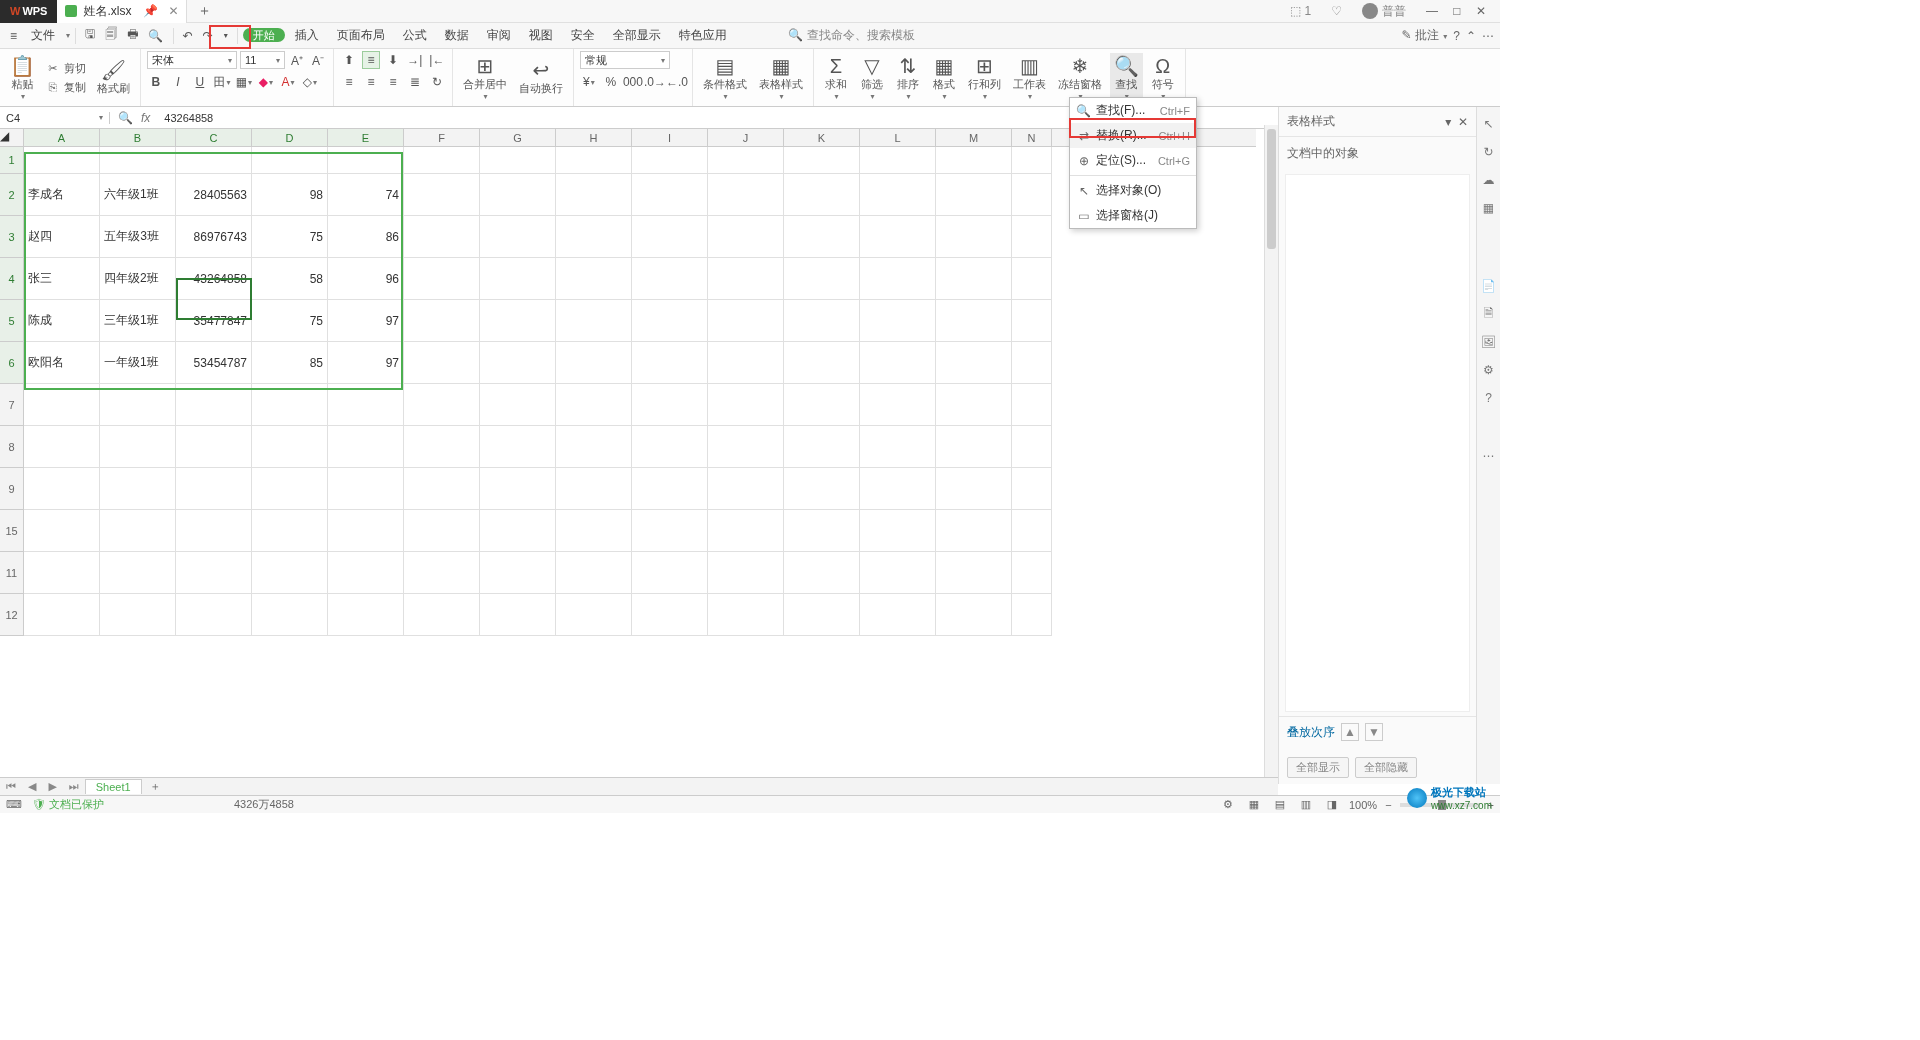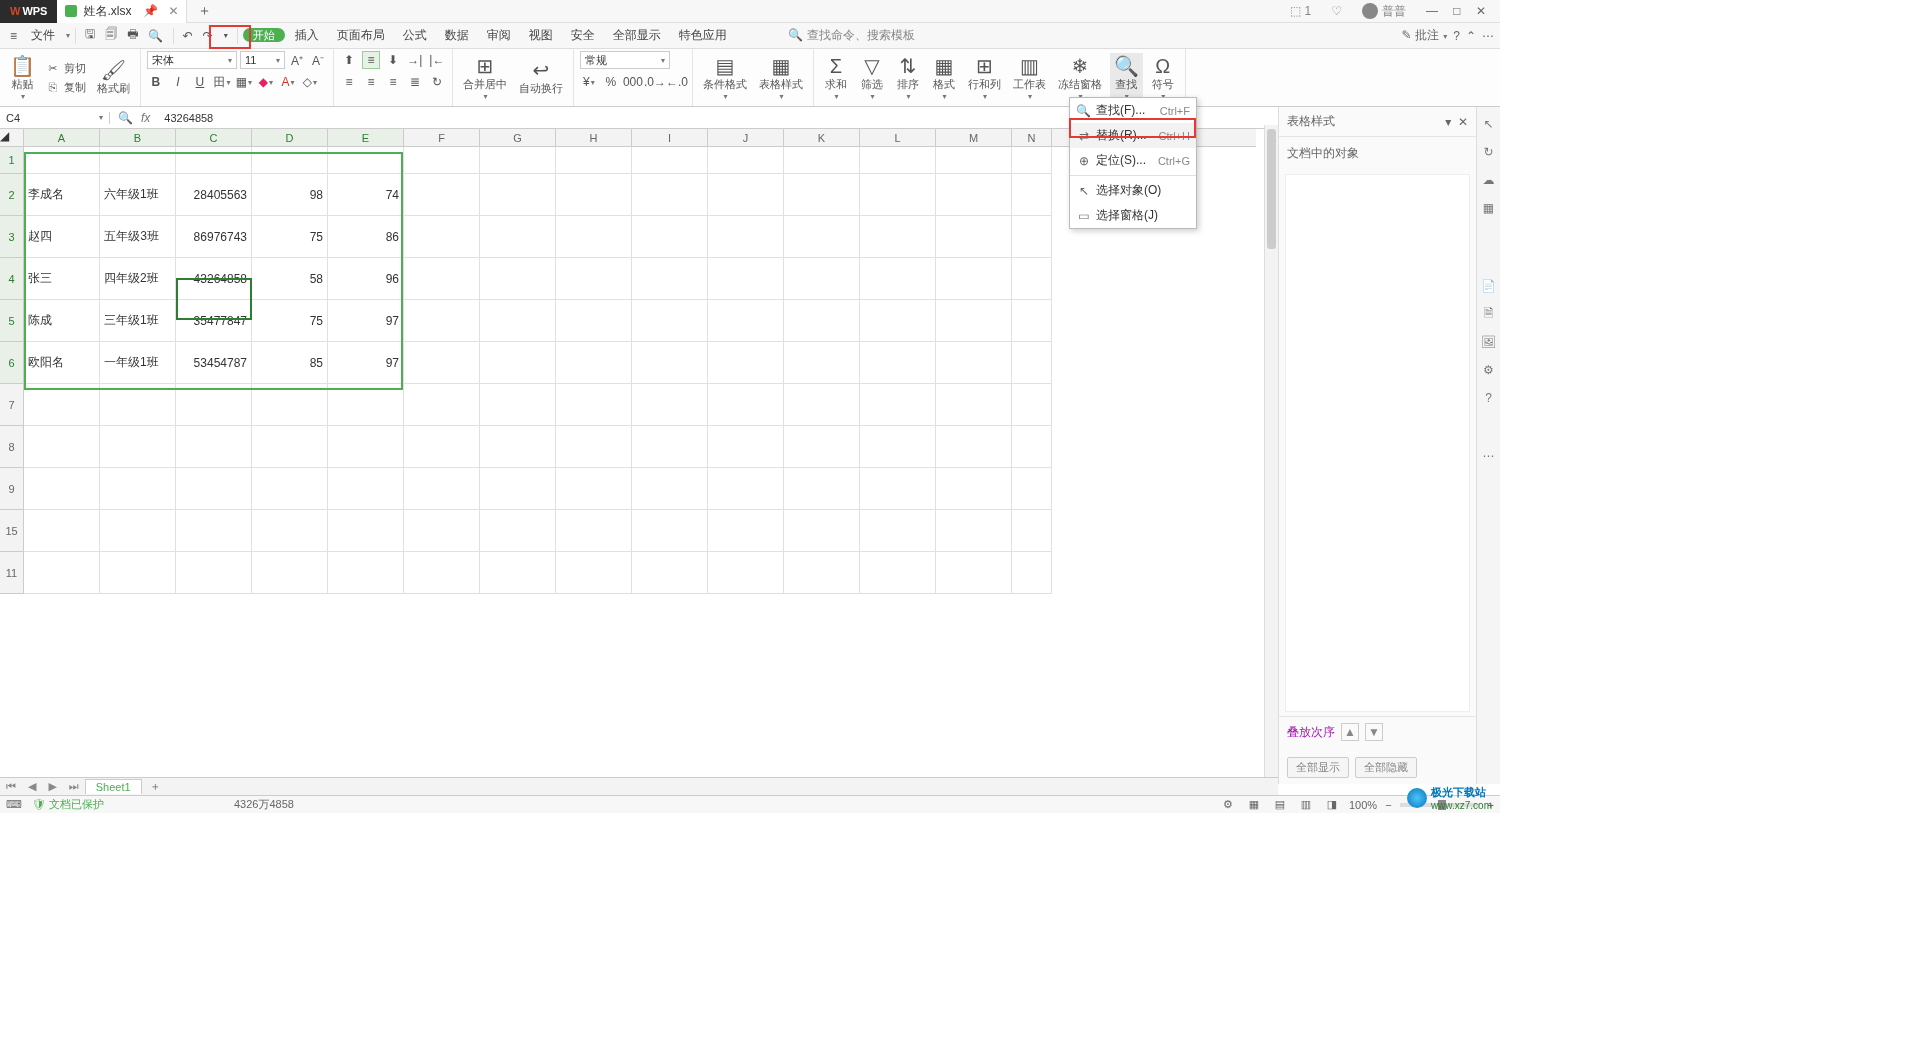--- a/index.html
+++ b/index.html
@@ -82,21 +82,21 @@
 .dropdown .dd-sep { height: 1px; background: #e0e0e0; margin: 2px 0; }
 .dropdown .dd-icon { width: 16px; text-align: center; color: #666; margin-right: 4px; }
 .dropdown .dd-short { margin-left: auto; color: #888; font-size: 11px; }
 
 
 .right-panel { position: absolute; right: 24px; top: 107px; width: 198px; bottom: 29px; border-left: 1px solid #ddd; background: #fafafa; display: flex; flex-direction: column; }
 .rp-head { padding: 6px 8px; border-bottom: 1px solid #e5e5e5; display: flex; justify-content: space-between; align-items: center; color: #666; }
 .rp-sub { padding: 8px 8px; color: #666; font-size: 12px; }
 .rp-body { flex: 1; background: #fff; margin: 4px 6px; border: 1px solid #eee; }
 .rp-foot { padding: 6px 8px; border-top: 1px solid #e5e5e5; display: flex; align-items: center; gap: 6px; flex-wrap: wrap; }
-.rp-foot .lbl { color: #a21caf; }
+.rp-foot .lbl { color: #0369a1; }
 .rp-foot .btn-sm { border: 1px solid #ccc; background: #f5f5f5; padding: 2px 8px; color: #888; border-radius: 2px; font-size: 11px; }
 .rp-foot .sqbtn { width: 18px; height: 18px; border: 1px solid #ccc; display: inline-flex; align-items: center; justify-content: center; color: #888; }
 
 
 .right-tools { position: absolute; right: 0; top: 107px; width: 24px; bottom: 29px; background: #f5f5f5; border-left: 1px solid #ddd; display: flex; flex-direction: column; gap: 10px; padding-top: 8px; align-items: center; color: #777; }
 .right-tools .rt { width: 18px; height: 18px; display: flex; align-items: center; justify-content: center; cursor: pointer; }
 
 
 .sheet-tabs { position: absolute; left: 0; right: 222px; bottom: 18px; height: 18px; background: #f3f3f3; border-top: 1px solid #ccc; display: flex; align-items: center; font-size: 11px; }
 .sheet-tabs .nav { padding: 0 6px; color: #888; }
@@ -552,20 +552,37 @@
           <div class="cell cF" style="height: 42px;"></div>
           <div class="cell cG" style="height: 42px;"></div>
           <div class="cell cH" style="height: 42px;"></div>
           <div class="cell cI" style="height: 42px;"></div>
           <div class="cell cJ" style="height: 42px;"></div>
           <div class="cell cK" style="height: 42px;"></div>
           <div class="cell cL" style="height: 42px;"></div>
           <div class="cell cM" style="height: 42px;"></div>
           <div class="cell cN" style="height: 42px;"></div>
         </div>
+        <div class="row">
+          <div class="row-h rowN" style="height: 42px;">12</div>
+          <div class="cell cA" style="height: 42px;"></div>
+          <div class="cell cB" style="height: 42px;"></div>
+          <div class="cell cC ralign" style="height: 42px;"></div>
+          <div class="cell cD ralign" style="height: 42px;"></div>
+          <div class="cell cE ralign" style="height: 42px;"></div>
+          <div class="cell cF" style="height: 42px;"></div>
+          <div class="cell cG" style="height: 42px;"></div>
+          <div class="cell cH" style="height: 42px;"></div>
+          <div class="cell cI" style="height: 42px;"></div>
+          <div class="cell cJ" style="height: 42px;"></div>
+          <div class="cell cK" style="height: 42px;"></div>
+          <div class="cell cL" style="height: 42px;"></div>
+          <div class="cell cM" style="height: 42px;"></div>
+          <div class="cell cN" style="height: 42px;"></div>
+        </div>
       </div>
   </div>
 </div>
 
 <div class="sel-border" style="left:24px; top:152px; width:379px; height:238px;"></div>
 <div class="active-cell-border" style="left:176px; top:278px; width:76px; height:42px;"></div>
 
 <div class="dropdown">
   <div class="dd-item">
       <span class="dd-icon">🔍</span>

